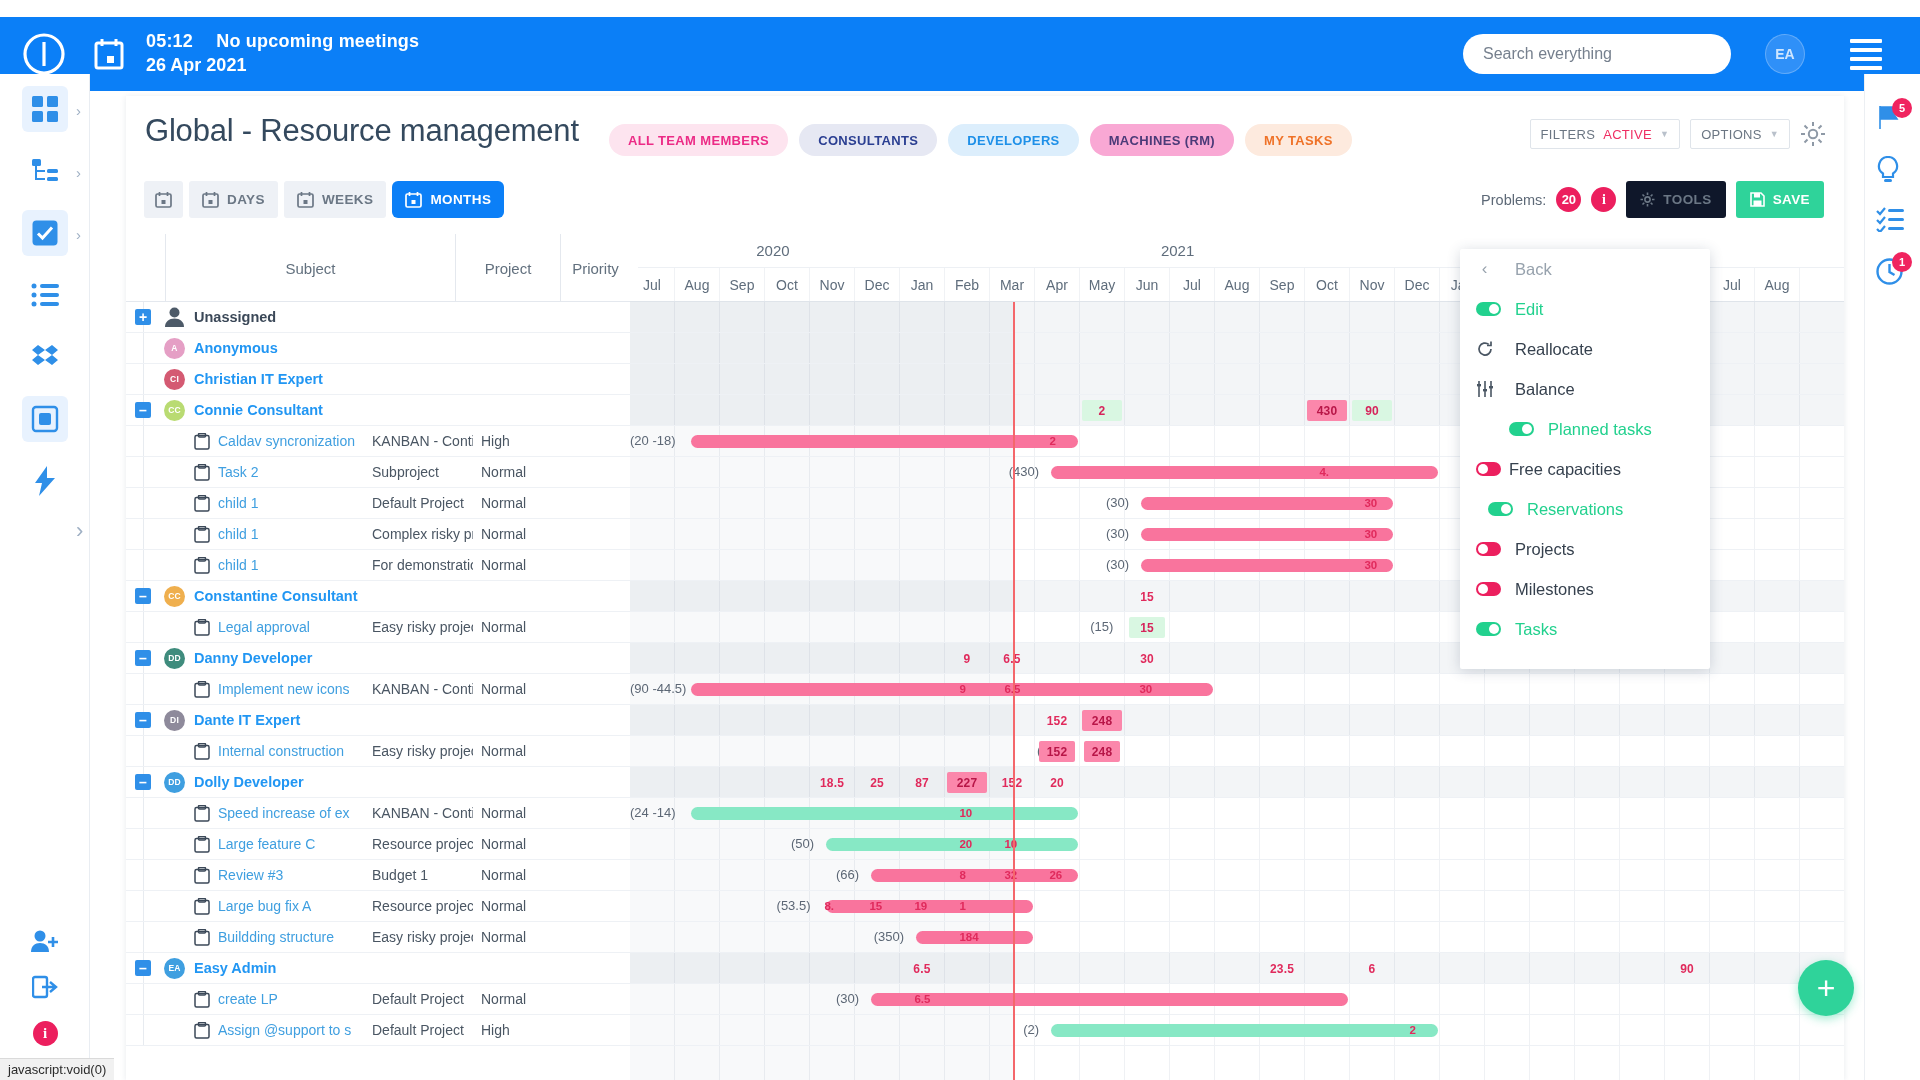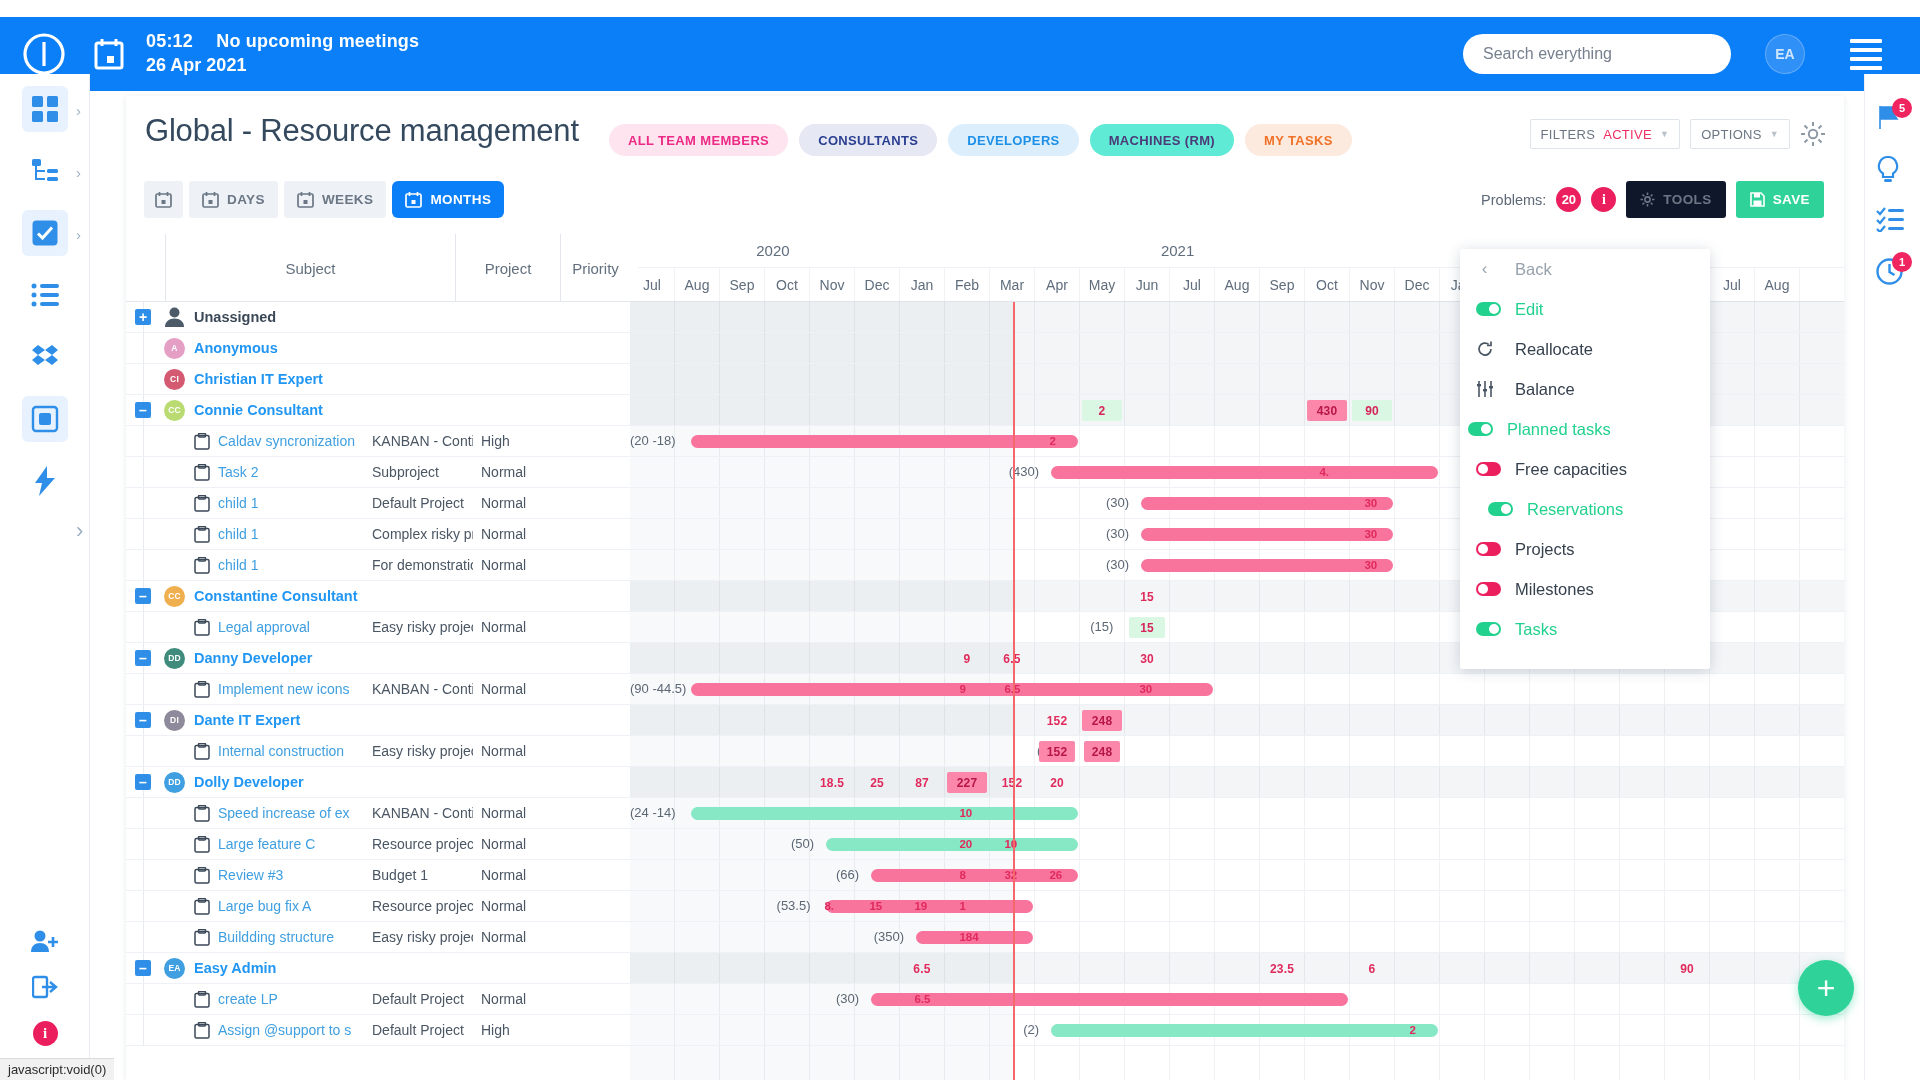--- a/index.html
+++ b/index.html
@@ -372,21 +372,21 @@
   </div>
 
   <div class="page">
 
     <div class="page-head">
       <div class="page-title">Global - Resource management</div>
       <div class="chips" id="chips">
           <div class="chip" style="background: rgb(253, 228, 239); color: rgb(236, 43, 134);">ALL TEAM MEMBERS</div>
           <div class="chip" style="background: rgb(230, 232, 243); color: rgb(43, 63, 146);">CONSULTANTS</div>
           <div class="chip" style="background: rgb(220, 238, 252); color: rgb(30, 144, 232);">DEVELOPERS</div>
-          <div class="chip" style="background: #5eead4; color: rgb(75, 58, 120);">MACHINES (RM)</div>
+          <div class="chip" style="background: #f9a8d4; color: rgb(75, 58, 120);">MACHINES (RM)</div>
           <div class="chip" style="background: rgb(253, 234, 222); color: rgb(239, 114, 40);">MY TASKS</div>
         </div>
       <div class="hdr-right">
         <div class="dd">
           <span>FILTERS</span>
           <span class="act">ACTIVE</span>
           <span class="caret">▼</span>
         </div>
         <div class="dd">
           <span>OPTIONS</span>
@@ -882,31 +882,31 @@
         <span class="mi-icon">
           <svg width="18" height="18" viewBox="0 0 18 18">
             <path d="M3 1 v16 M9 1 v16 M15 1 v16" stroke="#4a5663" stroke-width="1.6"></path>
             <rect x="1" y="4" width="4" height="2.4" fill="#4a5663"></rect>
             <rect x="7" y="9" width="4" height="2.4" fill="#4a5663"></rect>
             <rect x="13" y="6" width="4" height="2.4" fill="#4a5663"></rect>
           </svg>
         </span>
         <span class="mlabel">Balance</span>
       </div>
-      <div class="menu-item" style="padding-left: 8px;">
+      <div class="menu-item" style="padding-left: 8px; margin-left: 41px;">
         <span class="tgl on">
           <span class="knob"></span>
         </span>
         <span class="mlabel on" style="margin-left: 14px;">Planned tasks</span>
       </div>
       <div class="menu-item" style="padding-left: 16px;">
         <span class="tgl off">
           <span class="knob"></span>
         </span>
-        <span class="mlabel" style="margin-left: 14px;">Free capacities</span>
+        <span class="mlabel" style="margin-left: 8px;">Free capacities</span>
       </div>
       <div class="menu-item" style="padding-left: 28px;">
         <span class="tgl on">
           <span class="knob"></span>
         </span>
         <span class="mlabel on" style="margin-left: 14px;">Reservations</span>
       </div>
       <div class="menu-item" style="padding-left: 16px;">
         <span class="tgl off">
           <span class="knob"></span>

